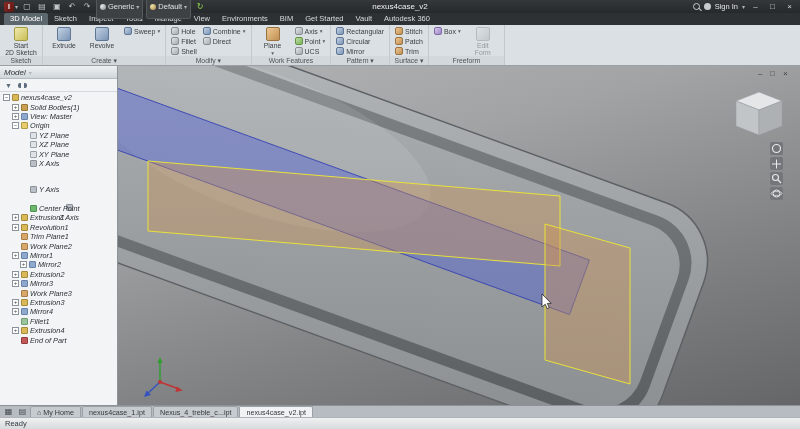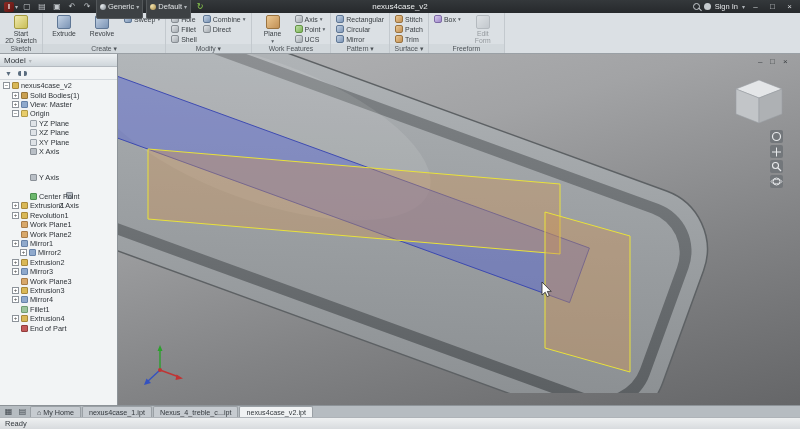--- a/index.html
+++ b/index.html
@@ -52,21 +52,21 @@
   .glabel { height:9px; line-height:9px; font-size:6.8px; color:#4d5358; text-align:center; background:#d2d8dc;
     padding:0 3px; white-space:nowrap; }
   .c-blue  { background:linear-gradient(135deg,#c3d2e4,#7b94b5); border:1px solid #5f7795; }
   .c-gray  { background:linear-gradient(135deg,#e2e5e8,#a6acb2); border:1px solid #878d93; }
   .c-tan   { background:linear-gradient(135deg,#ecc892,#c19055); border:1px solid #9a7340; }
   .c-green { background:linear-gradient(135deg,#bfe0a8,#7cb356); border:1px solid #639344; }
   .c-purple{ background:linear-gradient(135deg,#d6c8ec,#9d86c9); border:1px solid #7d6aa5; }
   .c-sketch{ background:linear-gradient(135deg,#f0eab0,#c9be55); border:1px solid #a49a3f; }
 
   
-  .main { flex:1 1 auto; display:flex; min-height:0; }
+  .main { flex:1 1 auto; display:flex; min-height:0;font-style:italic; }
   .browser { width:118px; flex:0 0 118px; background:#f2f4f5; border-right:1px solid #8d9398; display:flex; flex-direction:column; }
   .bheader { height:13px; background:linear-gradient(#eef1f3,#cfd6db); border-bottom:1px solid #b4bac0;
     font-size:8px; color:#33383d; display:flex; align-items:center; gap:3px; padding:0 4px; }
   .btools { height:13px; border-bottom:1px solid #d4d9dd; display:flex; align-items:center; gap:6px; padding:0 5px; }
   .btool { font-size:7px; color:#5a6c7e; }
   .bino { display:inline-block; width:9px; height:5px; border-left:3px solid #5a6c7e; border-right:3px solid #5a6c7e; border-radius:2px; }
   .tree { flex:1; overflow:hidden; padding-top:1px; }
   .trow { height:9.4px; display:flex; align-items:center; gap:2px; font-size:7.3px; color:#2e3338; white-space:nowrap; }
   .exp { width:7px; height:7px; flex:0 0 7px; border:1px solid #8d939a; background:#ffffff; font-size:6px;
     line-height:5px; text-align:center; color:#444; }
@@ -131,20 +131,33 @@
       <span class="searchic"></span>
       <span class="person"></span>
       <span class="signin">Sign In</span>
       <span class="caret">▾</span>
       <span class="winbtn">–</span>
       <span class="winbtn">□</span>
       <span class="winbtn">×</span>
     </div>
   </div>
 
+  <div class="tabstrip">
+      <div class="rtab active">3D Model</div>
+      <div class="rtab">Sketch</div>
+      <div class="rtab">Inspect</div>
+      <div class="rtab">Tools</div>
+      <div class="rtab">Manage</div>
+      <div class="rtab">View</div>
+      <div class="rtab">Environments</div>
+      <div class="rtab">BIM</div>
+      <div class="rtab">Get Started</div>
+      <div class="rtab">Vault</div>
+      <div class="rtab">Autodesk 360</div>
+    </div>
 
   <div class="ribbon">
       <div class="rgroup">
         <div class="ritems">
           <div class="rbtn big">
             <span class="ricon c-sketch"></span>
             <span class="rlabel">Start
 2D Sketch</span>
           </div>
         </div>
@@ -341,21 +354,21 @@
             <span class="tlabel">Extrusion1</span>
           </div>
           <div class="trow" style="padding-left: 12px;">
             <span class="exp">+</span>
             <span class="tico t-gold"></span>
             <span class="tlabel">Revolution1</span>
           </div>
           <div class="trow" style="padding-left: 12px;">
             <span class="exp hidden"></span>
             <span class="tico t-tan"></span>
-            <span class="tlabel">Work Plane1</span>
+            <span class="tlabel">Trim Plane1</span>
           </div>
           <div class="trow" style="padding-left: 12px;">
             <span class="exp hidden"></span>
             <span class="tico t-tan"></span>
             <span class="tlabel">Work Plane2</span>
           </div>
           <div class="trow" style="padding-left: 12px;">
             <span class="exp">+</span>
             <span class="tico t-blue"></span>
             <span class="tlabel">Mirror1</span>

